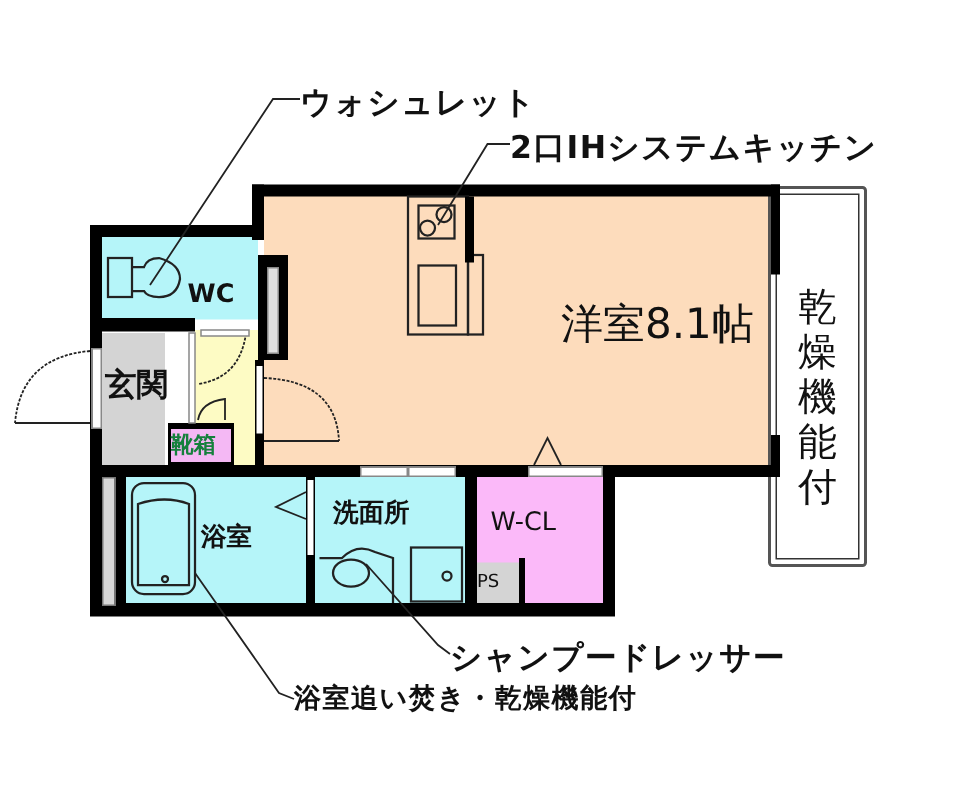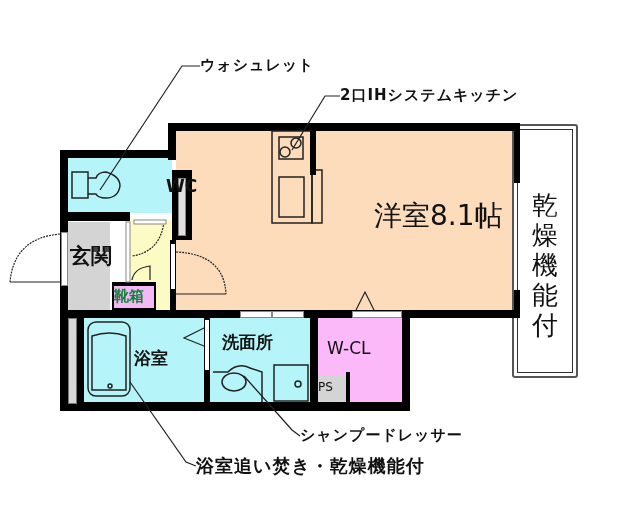--- a/index.html
+++ b/index.html
@@ -2,21 +2,21 @@
 <html><head>
   <meta charset="utf-8">
   <style>
     html, body { margin:0; padding:0; background:#ffffff; }
     body { width:640px; height:531px; position:relative; overflow:hidden;
            font-family: "DejaVu Sans", sans-serif; }
     .abs { position:absolute; }
     .wall { position:absolute; background:#000; }
     .room { position:absolute; }
     .lbl { position:absolute; color:#111; font-weight:bold; white-space:nowrap; line-height:1; }
-    .callout { position:absolute; font-size:15px; font-weight:bold; color:#111; white-space:nowrap; line-height:1; letter-spacing:1px; }
+    .callout { position:absolute; font-size:21px; font-weight:bold; color:#111; white-space:nowrap; line-height:1; letter-spacing:1px; }
     svg.overlay { position:absolute; left:0; top:0; }
   </style>
 </head>
 <body>
 
 <div class="room" style="left:176px;top:130px;width:340px;height:180px;background:#fddcbc;"></div>
 <div class="room" style="left:68px;top:157px;width:104px;height:56px;background:#b5f5f9;"></div>
 <div class="room" style="left:68px;top:222px;width:42px;height:88px;background:#d4d4d4;"></div>
 <div class="room" style="left:130px;top:220px;width:42px;height:90px;background:#fdfbc4;"></div>
 <div class="room" style="left:112px;top:282px;width:44px;height:28px;background:#000;"></div>
@@ -103,21 +103,21 @@
 
   <g fill="none" stroke="#222" stroke-width="1.2">
     <path d="M200 66 L182 66 L100 190"></path>
     <path d="M340 96 L325 96 L292 150"></path>
     <path d="M244 376 L292 430 L300 436"></path>
     <path d="M130 382 L186 462 L196 466"></path>
   </g>
 </svg>
 
 <div class="lbl" style="left:342px;top:202px;font-size:28px;font-weight:normal;margin-left:32px;">洋室8.1帖</div>
-<div class="lbl" style="left:125px;top:178px;font-size:17px;margin-left:41px;">WC</div>
+<div class="lbl" style="left:125px;top:188px;font-size:17px;">WC</div>
 <div class="lbl" style="left:70px;top:246px;font-size:21px;">玄関</div>
 <div class="lbl" style="left:114px;top:289px;font-size:15px;color:#15803d;">靴箱</div>
 <div class="lbl" style="left:134px;top:350px;font-size:17px;text-align:right;">浴室</div>
 <div class="lbl" style="left:222px;top:334px;font-size:17px;">洗面所</div>
 <div class="lbl" style="left:327px;top:340px;font-size:17px;font-weight:normal;">W-CL</div>
 <div class="lbl" style="left:318px;top:381px;font-size:12px;font-weight:normal;">PS</div>
 <div class="lbl" style="left:532px;top:190px;font-size:26px;font-weight:normal;width:28px;line-height:30px;white-space:normal;word-break:break-all;">乾燥機能付</div>
 
 <div class="callout" style="left:200px;top:58px;">ウォシュレット</div>
 <div class="callout" style="left:340px;top:88px;">2口IHシステムキッチン</div>

